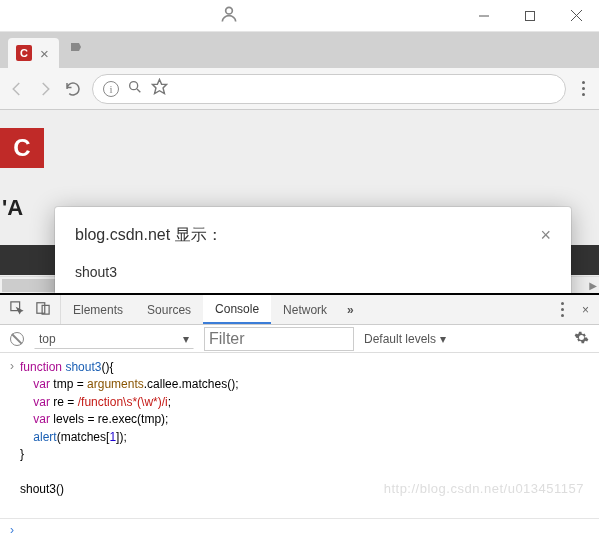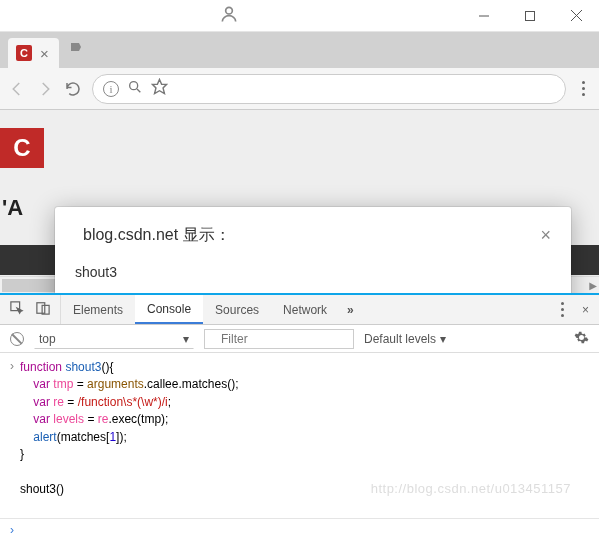--- a/index.html
+++ b/index.html
@@ -39,52 +39,52 @@
     .dark-strip { position: absolute; bottom: 18px; left: 0; right: 0; height: 30px; background: #333; display: flex; color: #fff; font-size: 13px; }
     .strip-seg { padding: 6px 18px; background: #333; margin-left: 180px; }
     .strip-seg2 { padding: 6px 18px; background: #333; margin-left: 90px; }
     .scrollbar-h { position: absolute; bottom: 0; left: 0; right: 0; height: 17px; background: #f0f0f0; border-top: 1px solid #ddd; display: flex; align-items: center; }
     .scroll-thumb { height: 13px; background: #ccc; width: 160px; margin-left: 2px; }
     .scroll-arrow { position: absolute; right: 2px; color: #888; font-size: 10px; }
     
     
     .dialog { position: absolute; top: 97px; left: 55px; right: 28px; background: #fff; border-radius: 3px; box-shadow: 0 4px 24px rgba(0,0,0,0.3), 0 0 0 1px rgba(0,0,0,0.08); padding: 18px 20px 16px; z-index: 10; }
     .dialog-header { display: flex; justify-content: space-between; align-items: flex-start; margin-bottom: 18px; }
-    .dialog-title { font-size: 16px; color: #333; margin-left: 8px; }
+    .dialog-title { font-size: 16px; color: #333; }
     .dialog-close { color: #888; font-size: 18px; }
     .dialog-msg { font-size: 14px; color: #333; margin-bottom: 26px; }
     
     
-    .devtools { border-top: 2px solid #0ea5e9; height: 248px; display: flex; flex-direction: column; font-size: 12px; }
+    .devtools { border-top: 2px solid #000000; height: 248px; display: flex; flex-direction: column; font-size: 12px; }
     .dt-tabs { height: 30px; display: flex; align-items: stretch; border-bottom: 1px solid #ccc; background: #f3f3f3; }
     .dt-left-icons { display: flex; align-items: center; gap: 12px; padding: 0 10px; border-right: 1px solid #ddd; color: #666; }
     .dt-tab { padding: 7px 12px; color: #555; display: flex; align-items: center; }
     .dt-tab.active { color: #333; border-bottom: 2px solid #3b7dd8; background: #fff; }
     .dt-overflow { padding: 8px 8px; color: #555; font-weight: bold; }
     .dt-right-icons { margin-left: auto; display: flex; align-items: center; gap: 12px; padding: 0 10px; color: #666; }
     
     .dt-filter { height: 28px; display: flex; align-items: center; gap: 10px; padding: 0 10px; border-bottom: 1px solid #ddd; color: #555; }
     .dt-filter .block-icon { width: 14px; height: 14px; border: 1.5px solid #888; border-radius: 50%; position: relative; }
     .dt-filter .block-icon::after { content: ''; position: absolute; width: 14px; height: 1.5px; background: #888; top: 5.5px; left: -1px; transform: rotate(45deg); }
     .dt-select { display: flex; align-items: center; gap: 15px; border: 1px solid transparent; padding: 2px 4px; flex: 0 0 160px; justify-content: space-between; border-bottom: 1px solid #ccc; }
-    .dt-input { border: 1px solid #ccc; padding: 2px 16px; width: 150px; font-size: 12px; color: #999; }
+    .dt-input { border: 1px solid #ccc; padding: 2px 4px; width: 150px; font-size: 16px; color: #999; }
     .dt-levels { display: flex; gap: 4px; }
     .dt-gear { margin-left: auto; color: #666; }
     
     .console-body { flex: 1; font-family: Consolas, Menlo, monospace; font-size: 12px; padding: 6px 10px; position: relative; overflow: hidden; background: #fff; }
     .code-entry { display: flex; gap: 6px; }
     .prompt { color: #888; }
     .code { white-space: pre; line-height: 1.45; }
     .kw { color: #aa0d91; }
     .fn { color: #1a5fb4; }
-    .var { color: #ec4899; }
+    .var { color: #000000; }
     .prop { color: #895503; }
     .regex { color: #c41a16; }
     .num { color: #1c00cf; }
-    .watermark { position: absolute; bottom: 22px; right: 28px; color: #ddd; font-size: 13px; font-family: sans-serif; letter-spacing: 0.5px; }
+    .watermark { position: absolute; bottom: 22px; right: 15px; color: #ddd; font-size: 13px; font-family: sans-serif; letter-spacing: 0.5px; }
     
     .console-input-line { border-top: 1px solid #e5e5e5; padding: 4px 10px; display: flex; gap: 8px; font-family: Consolas, monospace; font-size: 12px; }
     .input-caret { color: #3b7dd8; }
   </style>
 </head>
 <body>
 
 <div class="titlebar">
   <div class="titlebar-left">
     <span class="account-icon">
@@ -187,22 +187,22 @@
       <span><svg width="14" height="14" viewBox="0 0 16 16" fill="none" stroke="currentColor" stroke-width="1.4">
             <rect x="1" y="1" width="10" height="10"></rect>
             <path d="M8 8l6 3-2 1-1 2-3-6z" fill="currentColor"></path>
           </svg></span>
       <span><svg width="14" height="14" viewBox="0 0 16 16" fill="none" stroke="currentColor" stroke-width="1.4">
             <rect x="1" y="2" width="9" height="12"></rect>
             <rect x="7" y="5" width="8" height="10"></rect>
           </svg></span>
     </div>
     <div class="dt-tab">Elements</div>
+    <div class="dt-tab">Sources</div>
     <div class="dt-tab active">Console</div>
-    <div class="dt-tab">Sources</div>
     <div class="dt-tab">Network</div>
     <div class="dt-overflow">»</div>
     <div class="dt-right-icons">
       <div class="menu-dots">
           <span></span>
           <span></span>
           <span></span>
         </div>
       <span>×</span>
     </div>

